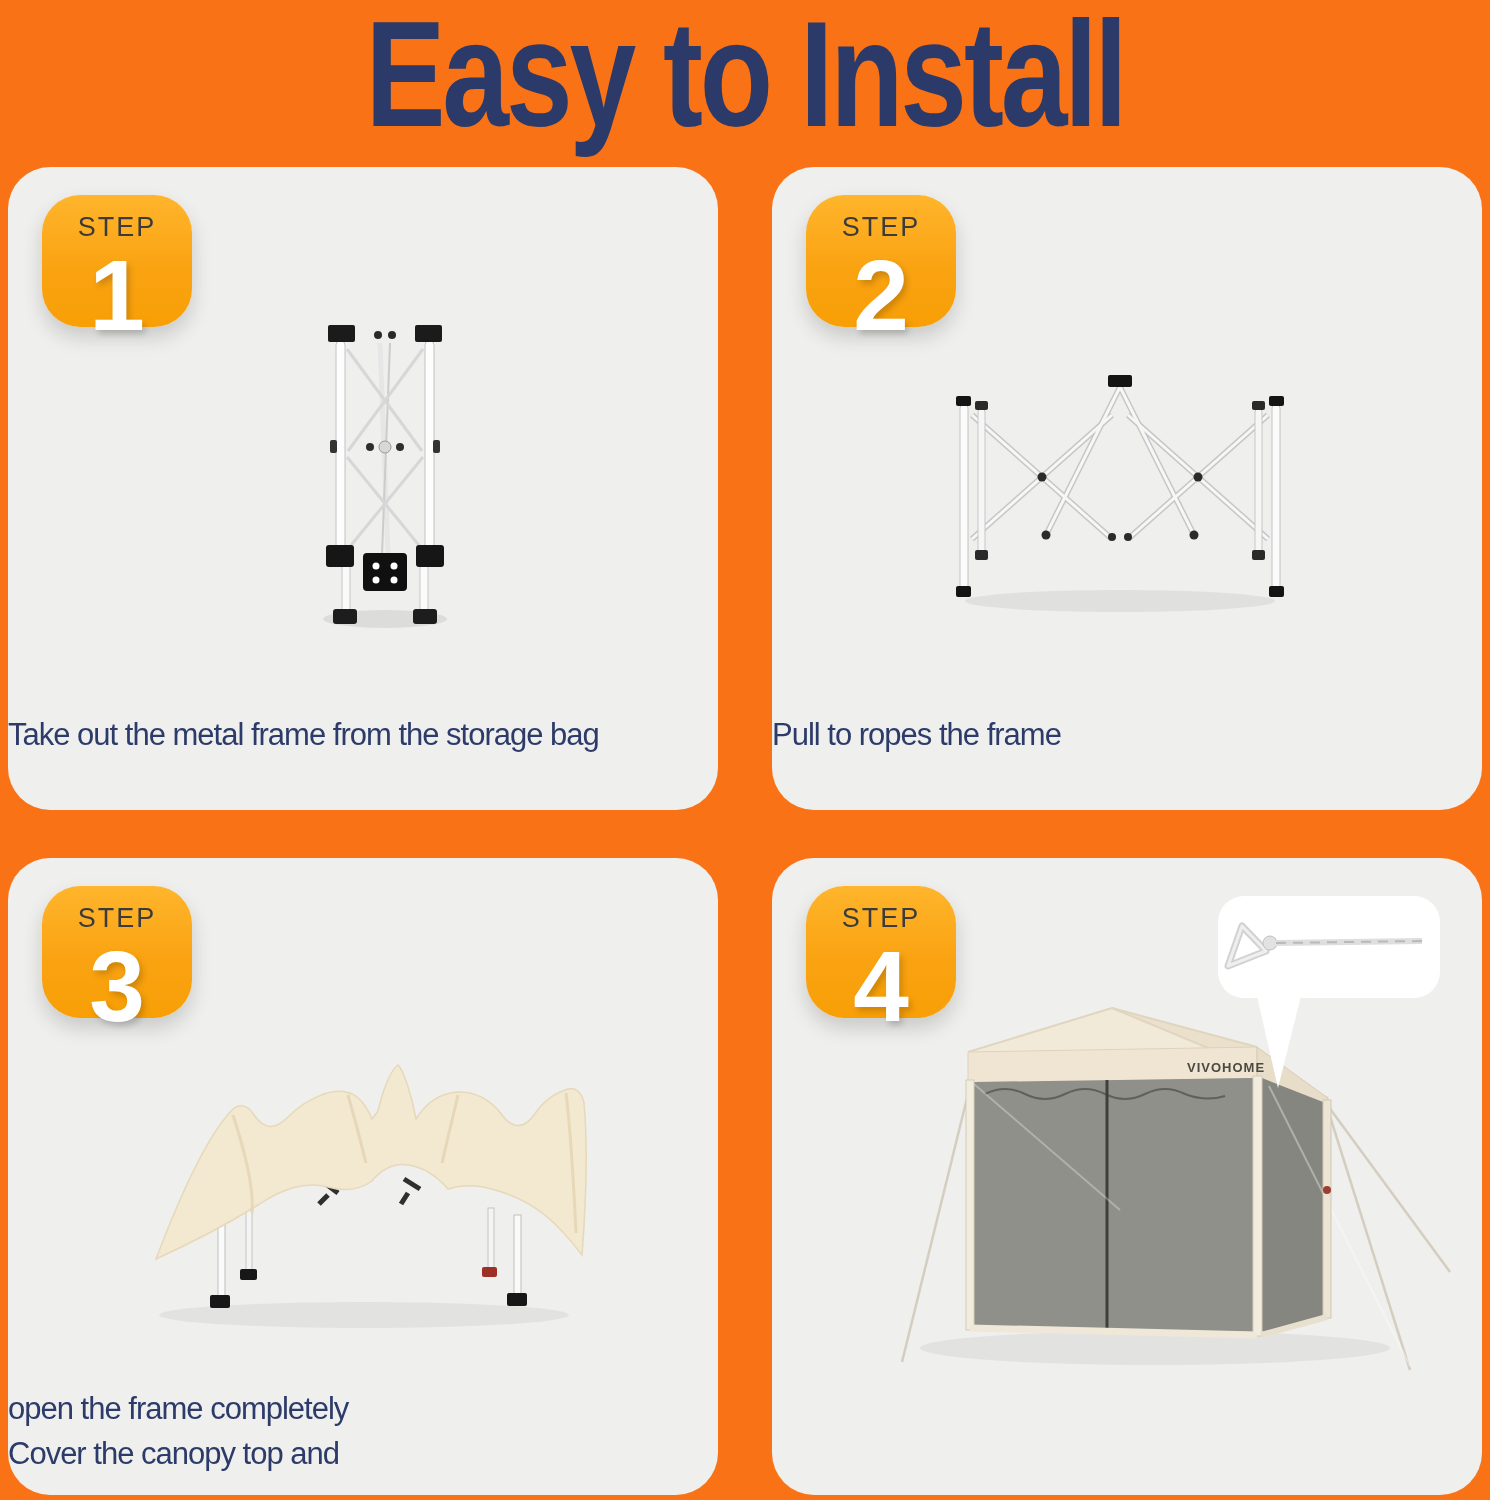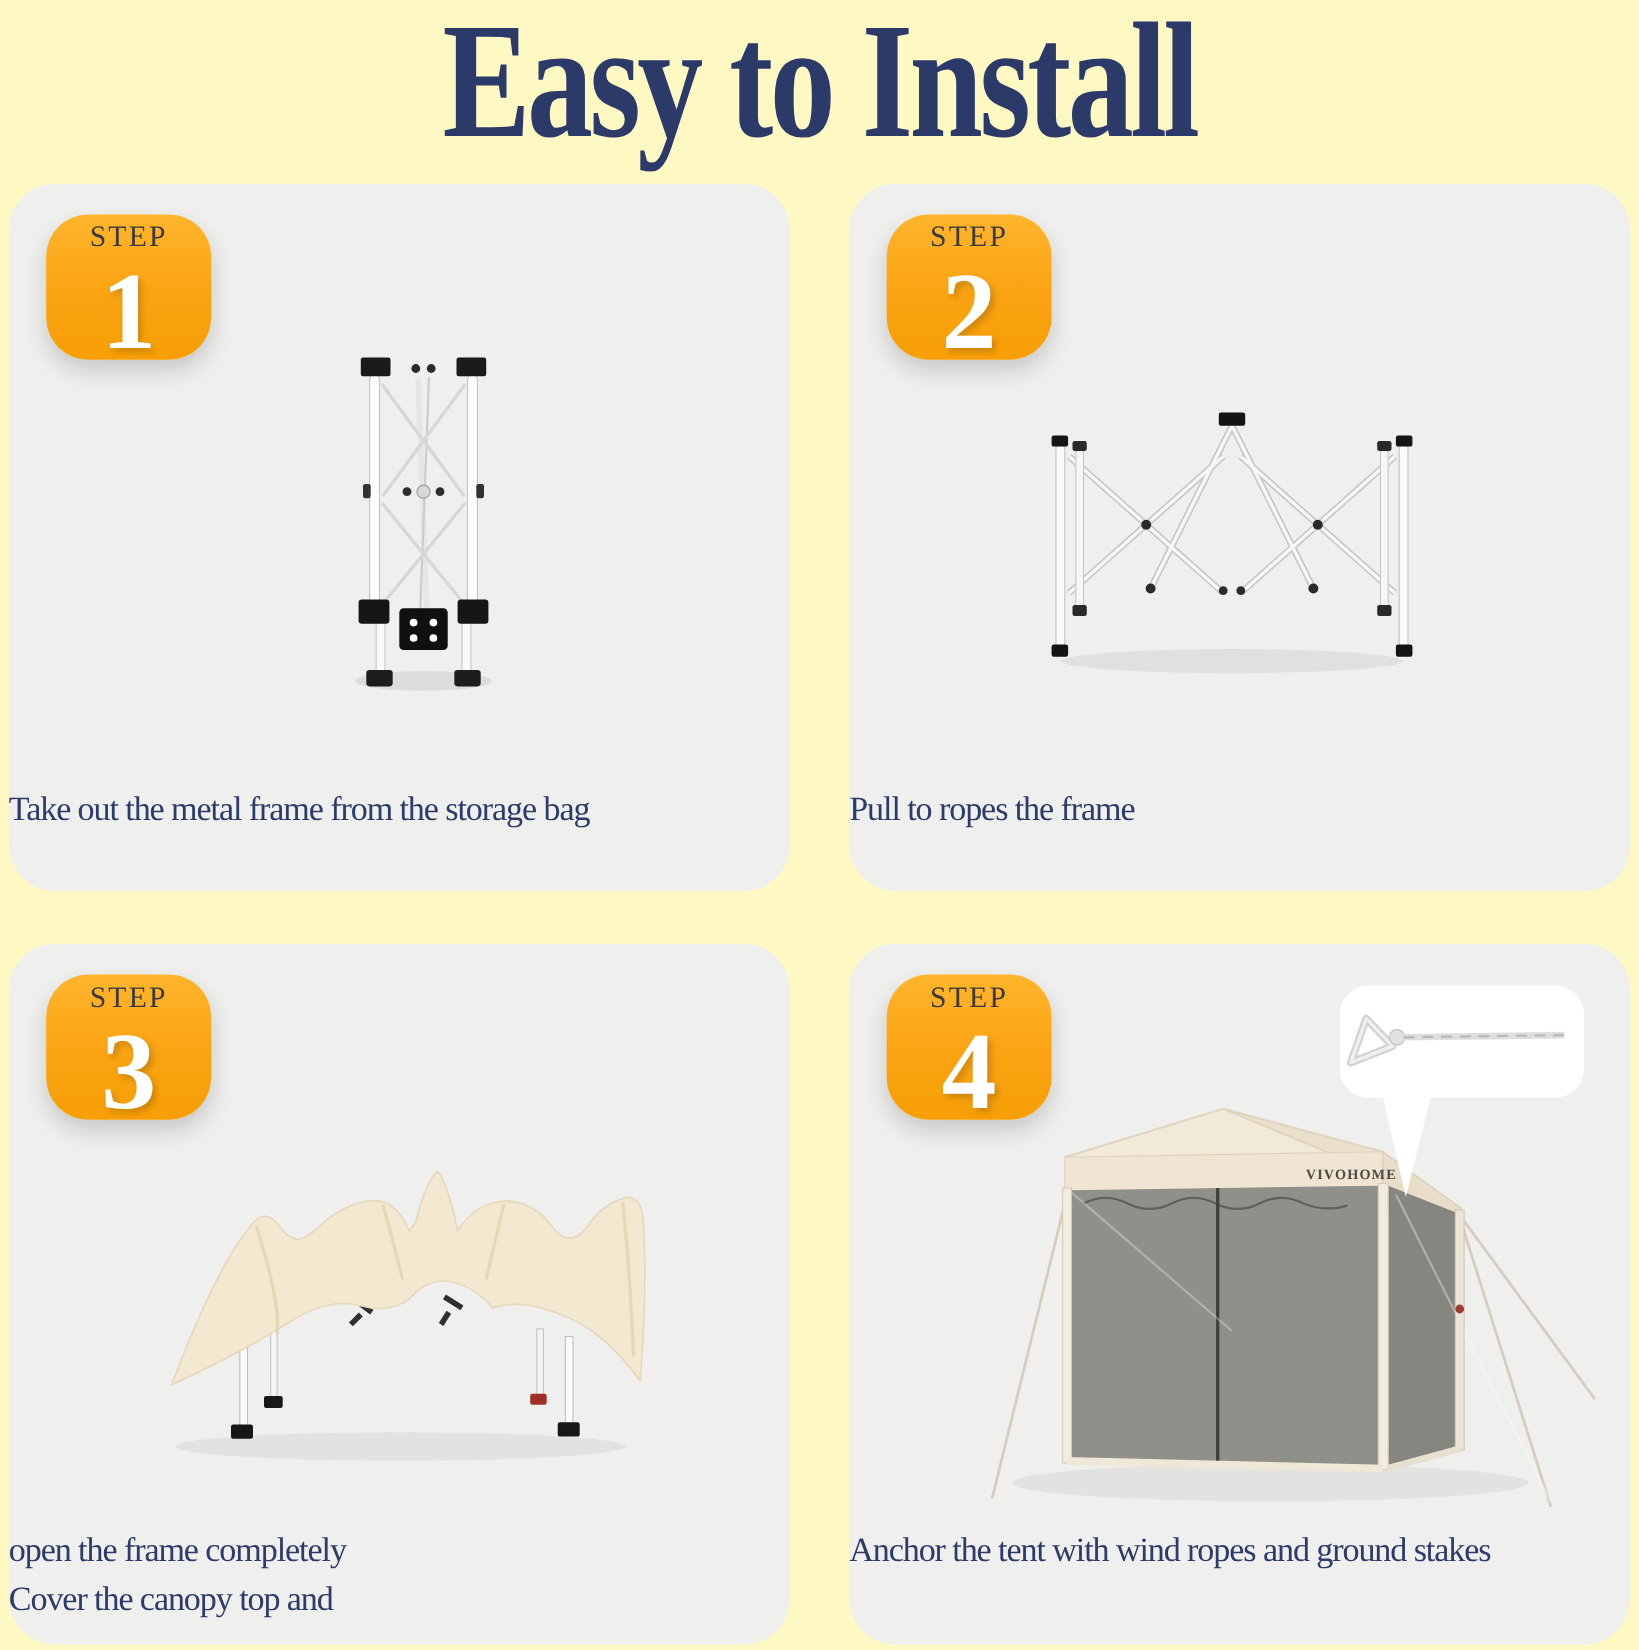--- a/index.html
+++ b/index.html
@@ -1,40 +1,40 @@
 <!DOCTYPE html>
 <html><head>
 <meta charset="utf-8">
 <style>
   * { margin:0; padding:0; box-sizing:border-box; }
   html,body { background:#ffffff; }
   .page {
-    position:relative; width:1490px; height:1500px; background:#fef9c3;
-    font-family:Liberation Serif, serif; overflow:hidden;
+    position:relative; width:1490px; height:1500px; background:#f97316;
+    font-family:Liberation Sans, sans-serif; overflow:hidden;
   }
   .title {
     position:absolute; top:-12px; left:50%;
     transform:translateX(-50%) scaleX(0.80);
     font-size:150px; font-weight:bold; letter-spacing:-4px;
     color:#2b3a69; white-space:nowrap;
   }
   .card {
     position:absolute; width:710px; background:#efefed; border-radius:42px;
   }
   .card1 { left:8px;   top:167px; height:643px; }
   .card2 { left:772px; top:167px; height:643px; }
   .card3 { left:8px;   top:858px; height:637px; }
   .card4 { left:772px; top:858px; height:637px; }
   .badge {
     position:absolute; left:34px; top:28px; width:150px; height:132px;
     border-radius:38px;
     background:linear-gradient(180deg,#ffb52c 0%,#faa312 55%,#f89f06 100%);
     box-shadow:0 10px 20px rgba(0,0,0,0.16);
     display:flex; flex-direction:column; align-items:center;
-    padding-top:5px; z-index:3;
+    padding-top:17px; z-index:3;
   }
   .badge-label {
     font-size:27px; letter-spacing:2px; color:#3b3b3b;
   }
   .badge-number {
     font-size:100px; font-weight:bold; color:#ffffff; line-height:0.98;
     margin-top:3px; text-shadow:3px 4px 6px rgba(0,0,0,0.18);
   }
   .caption {
     position:absolute; left:0; right:0; text-align:left;
@@ -237,17 +237,16 @@
         <g>
           <path d="M352,46 L338,86 L376,71 Z" fill="none" stroke="#d2d2d2" stroke-width="7" stroke-linejoin="round"></path>
           <path d="M352,46 L338,86 L376,71 Z" fill="none" stroke="#efefef" stroke-width="3" stroke-linejoin="round"></path>
           <circle cx="380" cy="63" r="7" fill="#e2e2e2" stroke="#c0c0c0" stroke-width="1"></circle>
           <line x1="386" y1="63" x2="532" y2="61" stroke="#dedede" stroke-width="6"></line>
           <line x1="386" y1="63" x2="532" y2="61" stroke="#b9b9b9" stroke-width="2" stroke-dasharray="10 7"></line>
         </g>
       </g>
     </svg>
     <p class="caption">
-      <span>Anchor the tent with wind ropes and ground stakes</span>
     </p>
   </section>
 
 </div>
 
 </body></html>

